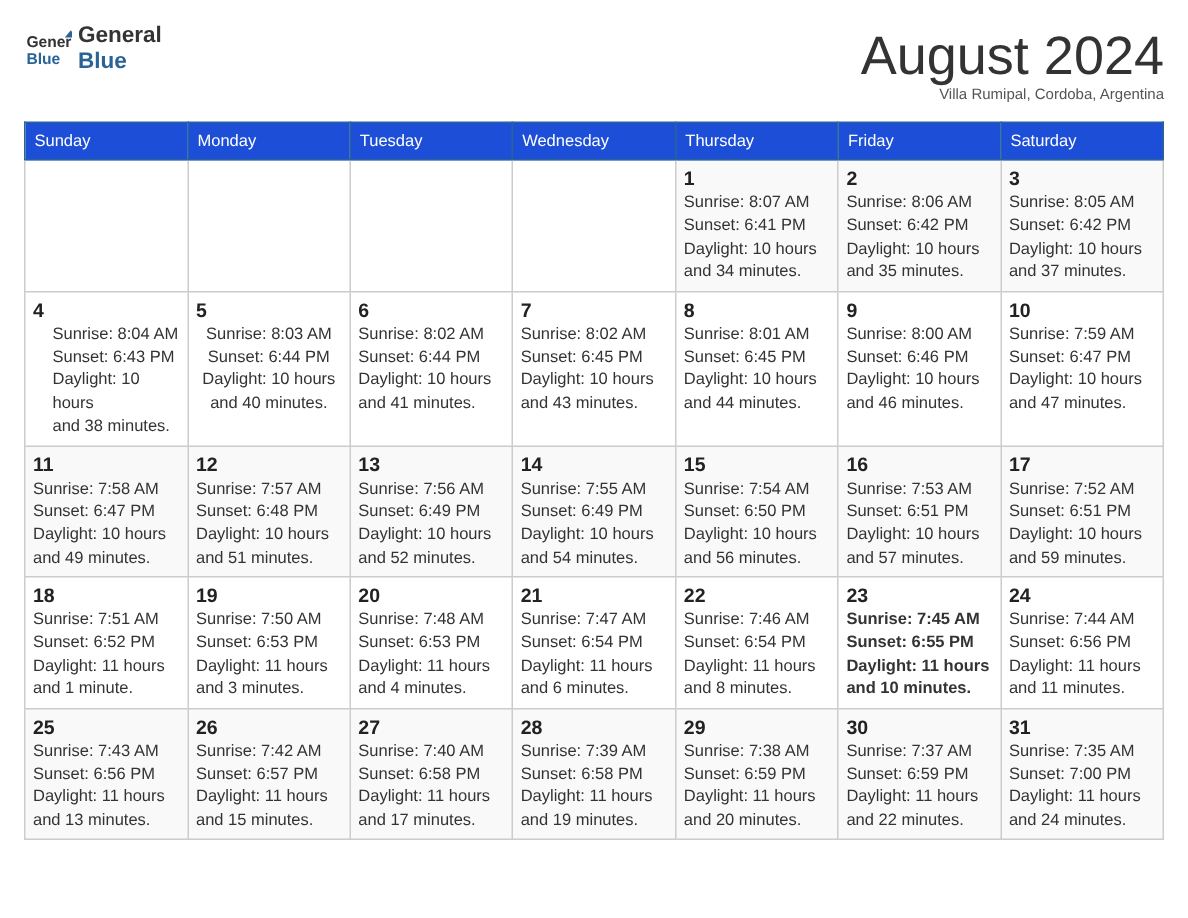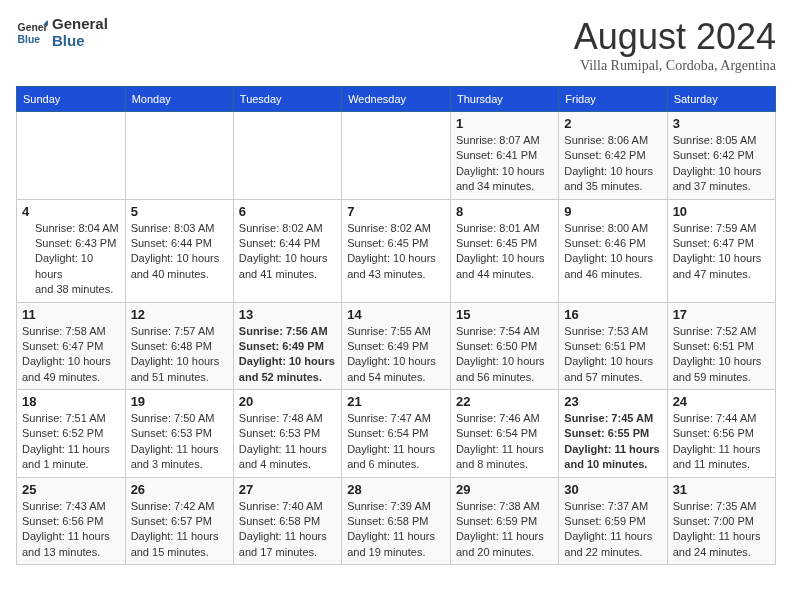--- a/index.html
+++ b/index.html
@@ -27,23 +27,22 @@
     }
     .title-block {
       text-align: right;
     }
     .main-title {
       font-size: 36px;
       font-weight: normal;
       color: #333;
     }
     .subtitle {
-      font-size: 14px;
+      font-size: 10px;
       color: #555;
-      font-family: Liberation Serif, serif;
     }
     table {
       width: 100%;
       border-collapse: collapse;
       font-size: 11px;
     }
     thead tr th {
       background-color: #1d4ed8;
       color: #fff;
       padding: 6px 6px;
@@ -142,21 +141,21 @@
       <tr>
         <td>
           <span class="day-num">4</span>
           <div class="day-info" style="white-space: pre-line; margin-left: 13px;">Sunrise: 8:04 AM
 Sunset: 6:43 PM
 Daylight: 10 hours
 and 38 minutes.</div>
         </td>
         <td>
           <span class="day-num">5</span>
-          <div class="day-info" style="white-space: pre-line;">Sunrise: 8:03 AM
+          <div class="day-info" style="white-space: pre-line; text-align: center;">Sunrise: 8:03 AM
 Sunset: 6:44 PM
 Daylight: 10 hours
 and 40 minutes.</div>
         </td>
         <td>
           <span class="day-num">6</span>
           <div class="day-info" style="white-space: pre-line;">Sunrise: 8:02 AM
 Sunset: 6:44 PM
 Daylight: 10 hours
 and 41 minutes.</div>
@@ -200,21 +199,21 @@
         </td>
         <td>
           <span class="day-num">12</span>
           <div class="day-info" style="white-space: pre-line;">Sunrise: 7:57 AM
 Sunset: 6:48 PM
 Daylight: 10 hours
 and 51 minutes.</div>
         </td>
         <td>
           <span class="day-num">13</span>
-          <div class="day-info" style="white-space: pre-line; font-weight: bold;">Sunrise: 7:56 AM
+          <div class="day-info" style="white-space: pre-line;">Sunrise: 7:56 AM
 Sunset: 6:49 PM
 Daylight: 10 hours
 and 52 minutes.</div>
         </td>
         <td>
           <span class="day-num">14</span>
           <div class="day-info" style="white-space: pre-line;">Sunrise: 7:55 AM
 Sunset: 6:49 PM
 Daylight: 10 hours
 and 54 minutes.</div>

